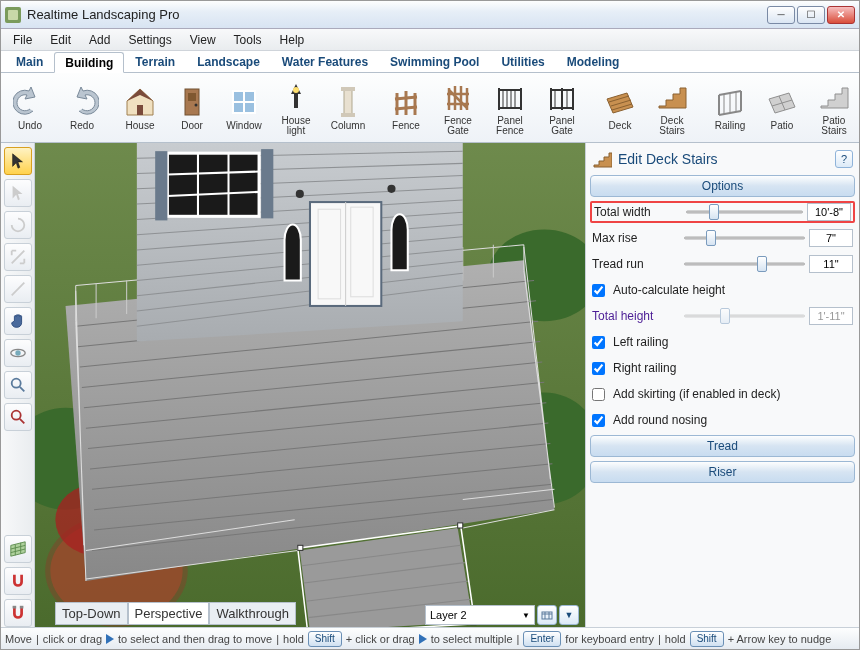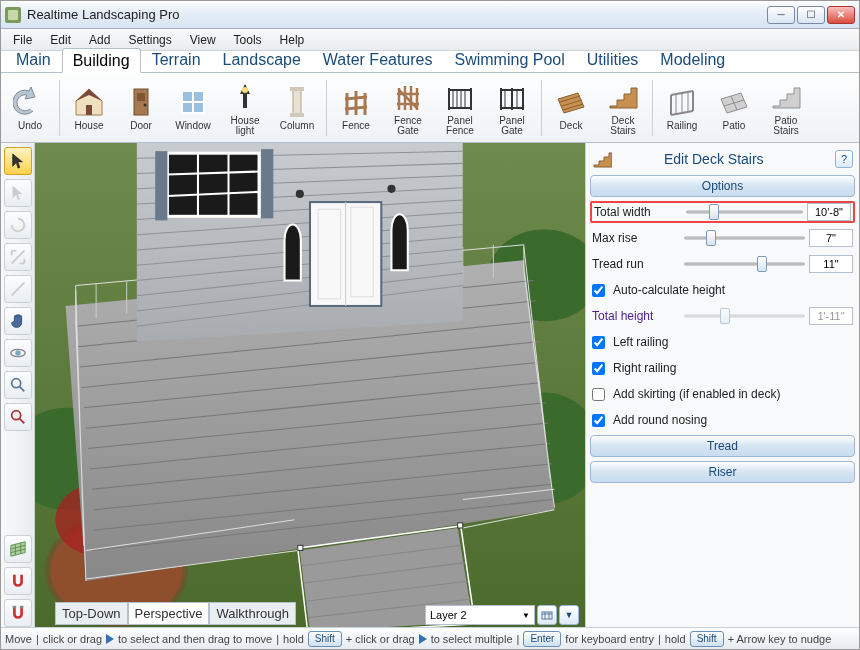--- a/index.html
+++ b/index.html
@@ -7,38 +7,38 @@
   .titlebar { height: 28px; background: linear-gradient(#fdfefe,#e6eef7 40%,#d8e4f2); display:flex; align-items:center; padding:0 4px; border-bottom:1px solid #aab; }
   .titlebar .icon { width:16px; height:16px; margin-right:6px; background:#7a9b5c; border-radius:2px; position:relative; }
   .titlebar .icon::after{content:"";position:absolute;inset:3px;background:#c8d8a8;border-radius:1px;}
   .titlebar .title { flex:1; color:#222; font-size:13px; }
   .winbtns { display:flex; gap:2px; }
   .winbtn { width:28px; height:18px; border:1px solid #7a8aa5; border-radius:3px; background:linear-gradient(#fefefe,#dbe6f3); display:flex; align-items:center; justify-content:center; font-size:10px; color:#333;}
   .winbtn.close { background:linear-gradient(#f7bfbf,#d94d3a); color:#fff; border-color:#a33; font-weight:bold;}
   .menubar { height:22px; background:linear-gradient(#f8f9fa,#e9ecef); border-bottom:1px solid #cfd4da; display:flex; align-items:center; padding:0 4px; gap:2px;}
   .menubar span { padding:2px 8px; color:#222; }
   .tabbar { height:22px; background:#fff; border-bottom:1px solid #b5c0cc; display:flex; align-items:flex-end; padding:0 4px;}
-  .tab { padding:3px 10px 2px; color:#1a4b7a; font-size:16px; border:1px solid transparent; }
+  .tab { padding:3px 10px 2px; color:#1a4b7a; font-size:12px; border:1px solid transparent;font-weight:bold; }
   .tab.active { background:#fff; border:1px solid #b5c0cc; border-bottom:1px solid #fff; border-radius:3px 3px 0 0; margin-bottom:-1px; color:#000;}
   .toolbar { height:70px; background:linear-gradient(#fdfefe,#eef2f7); border-bottom:1px solid #b5c0cc; display:flex; align-items:center; padding:2px 4px; gap:2px; overflow:hidden;}
   .tbitem { width:50px; height:62px; display:flex; flex-direction:column; align-items:center; justify-content:center; gap:2px; font-size:10px; color:#333; border:1px solid transparent; border-radius:3px; padding:2px 0; flex-shrink:0;}
   .tbicon { width:34px; height:34px; display:flex; align-items:center; justify-content:center;}
   .tbitem .lbl { text-align:center; line-height:1; }
   .tbsep { width:1px; height:56px; background:#c8d0d8; margin:0 2px;}
   .workarea { display:flex; height: calc(650px - 28px - 22px - 22px - 70px - 22px - 2px); }
   .lefttools { width:34px; background:linear-gradient(to right,#f8f9fa,#e9ecef); border-right:1px solid #c8d0d8; display:flex; flex-direction:column; align-items:center; padding-top:4px; gap:4px;}
   .ltbtn { width:28px; height:28px; border:1px solid #c8d0d8; border-radius:3px; background:linear-gradient(#fdfdfe,#e9edf2); display:flex; align-items:center; justify-content:center;}
   .ltbtn.active { background:linear-gradient(#fff3c4,#ffd24d); border-color:#d8a020;}
   .ltbtn svg { width:18px; height:18px; }
   .viewport { flex:1; position:relative; background:#6e8a5c; overflow:hidden; }
   .viewport .scene { position:absolute; inset:0; }
   .propspanel { width:274px; background:#f8f9fa; border-left:1px solid #c8d0d8; display:flex; flex-direction:column; padding:4px; gap:4px; overflow:hidden;}
   .panel-hdr { display:flex; align-items:center; gap:6px; padding:2px 2px;}
   .panel-hdr .picon{width:20px;height:20px;}
-  .panel-hdr .t{font-size:14px; color:#1a4b7a;margin-left:46px;}
+  .panel-hdr .t{font-size:14px; color:#1a4b7a;}
   .helpbtn { margin-left:auto; width:18px; height:18px; border:1px solid #8fb3d9; border-radius:3px; background:linear-gradient(#fff,#dceaf7); color:#1a4b7a; font-size:11px; display:flex;align-items:center;justify-content:center;}
   .optbtn, .treadbtn { height:22px; border:1px solid #9cb8d4; border-radius:4px; background:linear-gradient(#fdfefe,#d6e4f2 50%,#c8dcf0); color:#1a4b7a; font-size:12px; display:flex; align-items:center; justify-content:center;}
   .proprow { display:flex; align-items:center; height:22px; gap:4px; padding:0 2px;}
   .proprow.hl { border:2px solid #ef4444; border-radius:2px; padding:1px 2px;}
   .proprow .plbl { width:88px; color:#222;}
   .proprow .plbl.dis { color:#4c1d95;}
   .proprow .slider { flex:1; height:18px; position:relative; }
   .slider .track { position:absolute; left:0; right:0; top:50%; height:3px; background:#cfcfcf; border:1px solid #aaa; transform:translateY(-50%); border-radius:2px;}
   .slider .thumb { position:absolute; top:1px; width:10px; height:16px; background:linear-gradient(#fff,#d6e4f2); border:1px solid #7a9bbd; border-radius:2px;}
   .proprow .val { width:44px; height:18px; border:1px solid #b5c0cc; background:#fff; font-size:11px; text-align:center; line-height:16px;}
@@ -90,20 +90,28 @@
 
 <div class="toolbar" id="toolbar">
     <div class="tbitem">
       <div class="tbicon">
         <svg viewBox="0 0 34 34">
           <path d="M20 26 a12 12 0 1 1 -4 -20 l2 -4 l4 10 l-10 2 l2 -4 a8 8 0 1 0 3 14" fill="#bac5d0" stroke="#7a8a9a"></path>
         </svg>
       </div>
       <div class="lbl">Undo</div>
     </div>
+    <div class="tbitem">
+      <div class="tbicon">
+        <svg viewBox="0 0 34 34">
+          <path d="M14 26 a12 12 0 1 0 4 -20 l-2 -4 l-4 10 l10 2 l-2 -4 a8 8 0 1 1 -3 14" fill="#bac5d0" stroke="#7a8a9a"></path>
+        </svg>
+      </div>
+      <div class="lbl">Redo</div>
+    </div>
     <div class="tbsep"></div>
     <div class="tbitem">
       <div class="tbicon">
         <svg viewBox="0 0 34 34">
           <path d="M4 16 L17 4 L30 16 v14 h-26 z" fill="#f0e0c0" stroke="#a08050"></path>
           <path d="M4 16 L17 4 L30 16 L17 10 z" fill="#7a4a3a"></path>
           <rect x="14" y="20" width="6" height="10" fill="#7a4a3a"></rect>
         </svg>
       </div>
       <div class="lbl">House</div>

